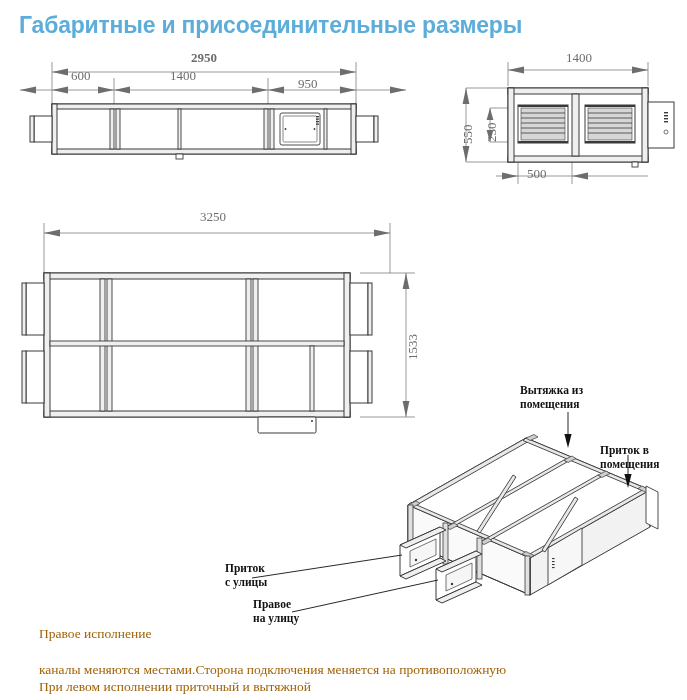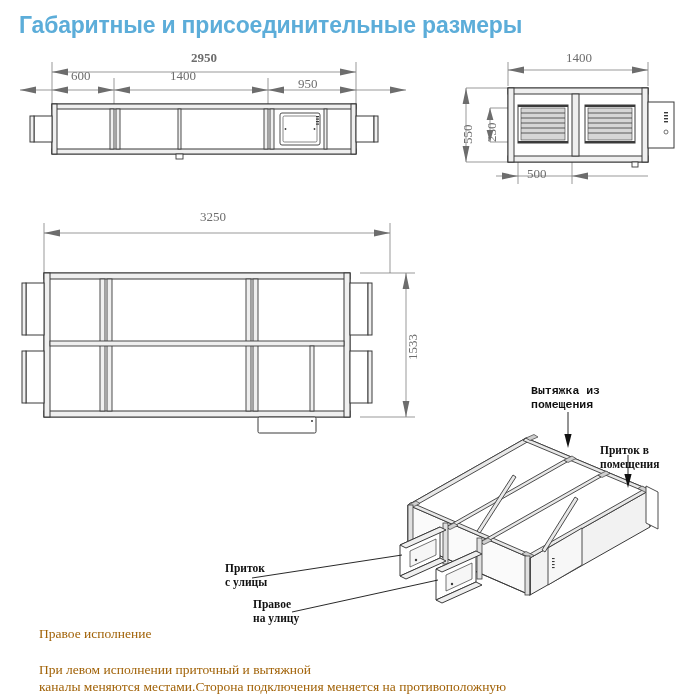--- a/index.html
+++ b/index.html
@@ -402,21 +402,21 @@
 
         <path d="M62,222 L208,190"></path>
       </g>
       <g fill="#111111">
         <polygon points="338,58 334.4,44 341.6,44"></polygon>
         <polygon points="398,98 394.4,84 401.6,84"></polygon>
       </g>
     </svg>
   </div>
 
-  <div class="callout" style="left:531px;top:384px;font-family:Liberation Mono, monospace;">
+  <div class="callout" style="left:520px;top:384px;">
     <div>Вытяжка из</div>
     <div>помещения</div>
   </div>
 
   <div class="callout" style="left:600px;top:417px;margin-top:27px;">
     <div>Приток в</div>
     <div>помещения</div>
   </div>
 
   <div class="callout right" style="left:225px;top:562px;width:58px;">
@@ -425,17 +425,17 @@
   </div>
 
   <div class="callout right" style="left:253px;top:598px;width:68px;">
     <div>Правое</div>
     <div>на улицу</div>
   </div>
 
   <div class="note" style="left:39px;top:626px;">Правое исполнение</div>
 
   <div class="note" style="left:39px;top:662px;">
+    <div>каналы меняются местами.Сторона подключения меняется на противоположную</div>
     <div>При левом исполнении приточный и вытяжной</div>
-    <div>каналы меняются местами.Сторона подключения меняется на противоположную</div>
   </div>
 
 </div>
 
 </body></html>

